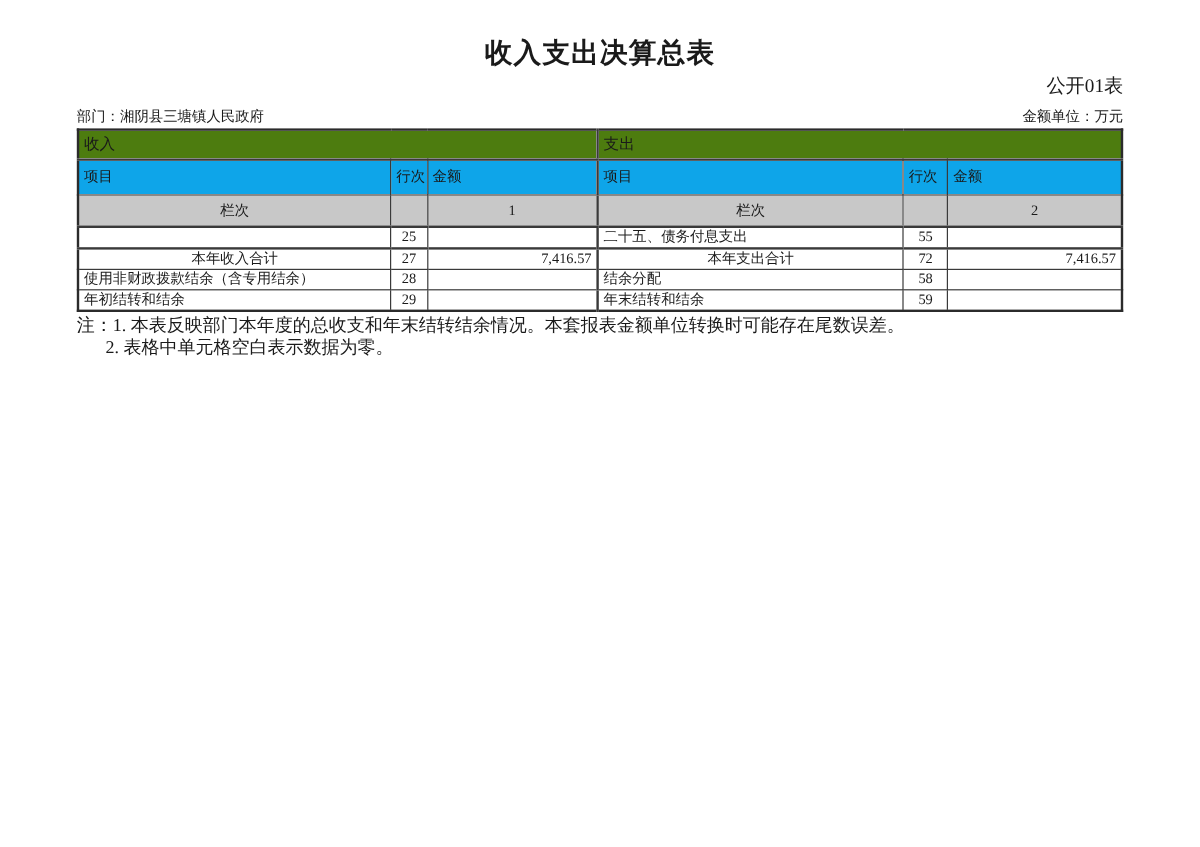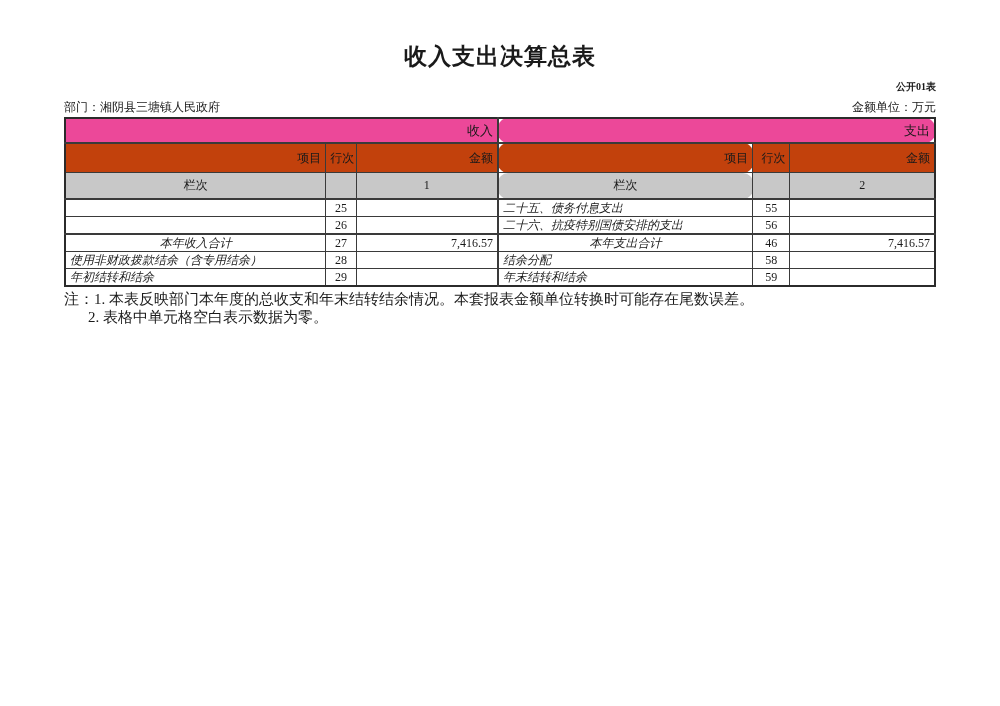--- a/index.html
+++ b/index.html
@@ -11,33 +11,32 @@
     font-family: "Liberation Serif", "DejaVu Serif", serif;
     color: #1a1a1a;
     overflow: hidden;
   }
   .page {
     width: 872px;
     margin: 0 auto;
     padding-top: 32px;
   }
   .title {
-    margin: 12px;
+    margin: 0;
     text-align: center;
     font-size: 23px;
     font-weight: 600;
     letter-spacing: 1px;
     line-height: 1.1;
   }
   .table-code {
     text-align: right;
-    font-size: 10px;
+    font-size: 16px;
     margin-top: 7px;
     line-height: 1.1;
-    font-weight: bold;
   }
   .meta-row {
     display: flex;
     justify-content: space-between;
     align-items: flex-end;
     font-size: 12px;
     margin-top: 9px;
     margin-bottom: 3px;
     line-height: 1.1;
     text-align: right;
@@ -51,31 +50,31 @@
   table.summary th,
   table.summary td {
     border: 1px solid #3a3a3a;
     font-size: 12px;
     font-weight: normal;
     padding: 0 4px;
     white-space: nowrap;
     overflow: hidden;
     line-height: 1.1;
   }
-  tr.hdr-1 th { height: 23px; background: #ec4899; text-align: right; border-bottom-width: 2px; font-size: 13px; font-family: Liberation Serif, serif; }
-  tr.hdr-2 th { height: 28px; background: #c2410c; text-align: right; }
+  tr.hdr-1 th { height: 23px; background: #4d7c0f; text-align: left; border-bottom-width: 2px; font-size: 13px; font-family: Liberation Serif, serif; }
+  tr.hdr-2 th { height: 28px; background: #0ea5e9; text-align: left; }
   tr.hdr-3 th { height: 25px; background: #c8c8c8; border-bottom-width: 2px; }
   tr.data-row td { height: 16px; background: #ffffff; }
   tr.data-row.tall td { height: 19px; }
   tr.total-row td { border-top-width: 2px; }
-  td.item, th.item { text-align: left; font-style: italic; }
+  td.item, th.item { text-align: left; }
   td.item.center { text-align: center; }
   td.rowno { text-align: center; padding: 0 1px; }
   td.amount { text-align: right; }
-  .col-mid { border-left-width: 2px !important; border-radius: 10px; }
+  .col-mid { border-left-width: 2px !important; }
   .notes {
     font-size: 15px;
     margin-top: 4px;
     line-height: 1.18;
   }
   .notes .indent { padding-left: 24px; }
 </style>
 </head>
 <body>
 
@@ -126,35 +125,27 @@
 
     <tr class="data-row">
       <td class="item"></td>
       <td class="rowno">25</td>
       <td class="amount"></td>
       <td class="item col-mid">二十五、债务付息支出</td>
       <td class="rowno">55</td>
       <td class="amount"></td>
     </tr>
 
-    <tr class="data-row">
-      <td class="item"></td>
-      <td class="rowno">26</td>
-      <td class="amount"></td>
-      <td class="item col-mid">二十六、抗疫特别国债安排的支出</td>
-      <td class="rowno">56</td>
-      <td class="amount"></td>
-    </tr>
 
     <tr class="data-row total-row">
       <td class="item center">本年收入合计</td>
       <td class="rowno">27</td>
       <td class="amount">7,416.57</td>
       <td class="item center col-mid">本年支出合计</td>
-      <td class="rowno">46</td>
+      <td class="rowno">72</td>
       <td class="amount">7,416.57</td>
     </tr>
 
     <tr class="data-row">
       <td class="item">使用非财政拨款结余（含专用结余）</td>
       <td class="rowno">28</td>
       <td class="amount"></td>
       <td class="item col-mid">结余分配</td>
       <td class="rowno">58</td>
       <td class="amount"></td>

